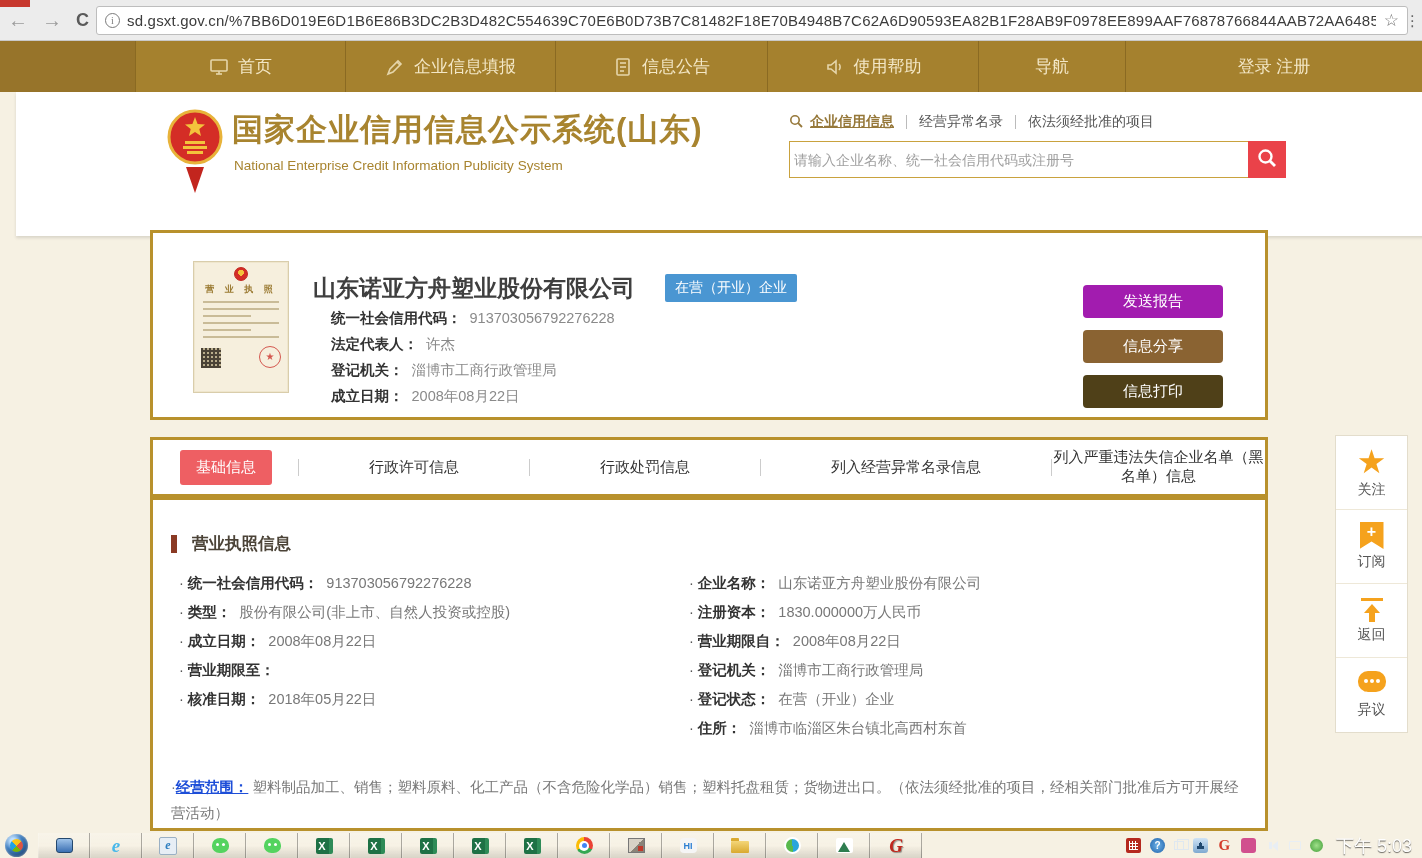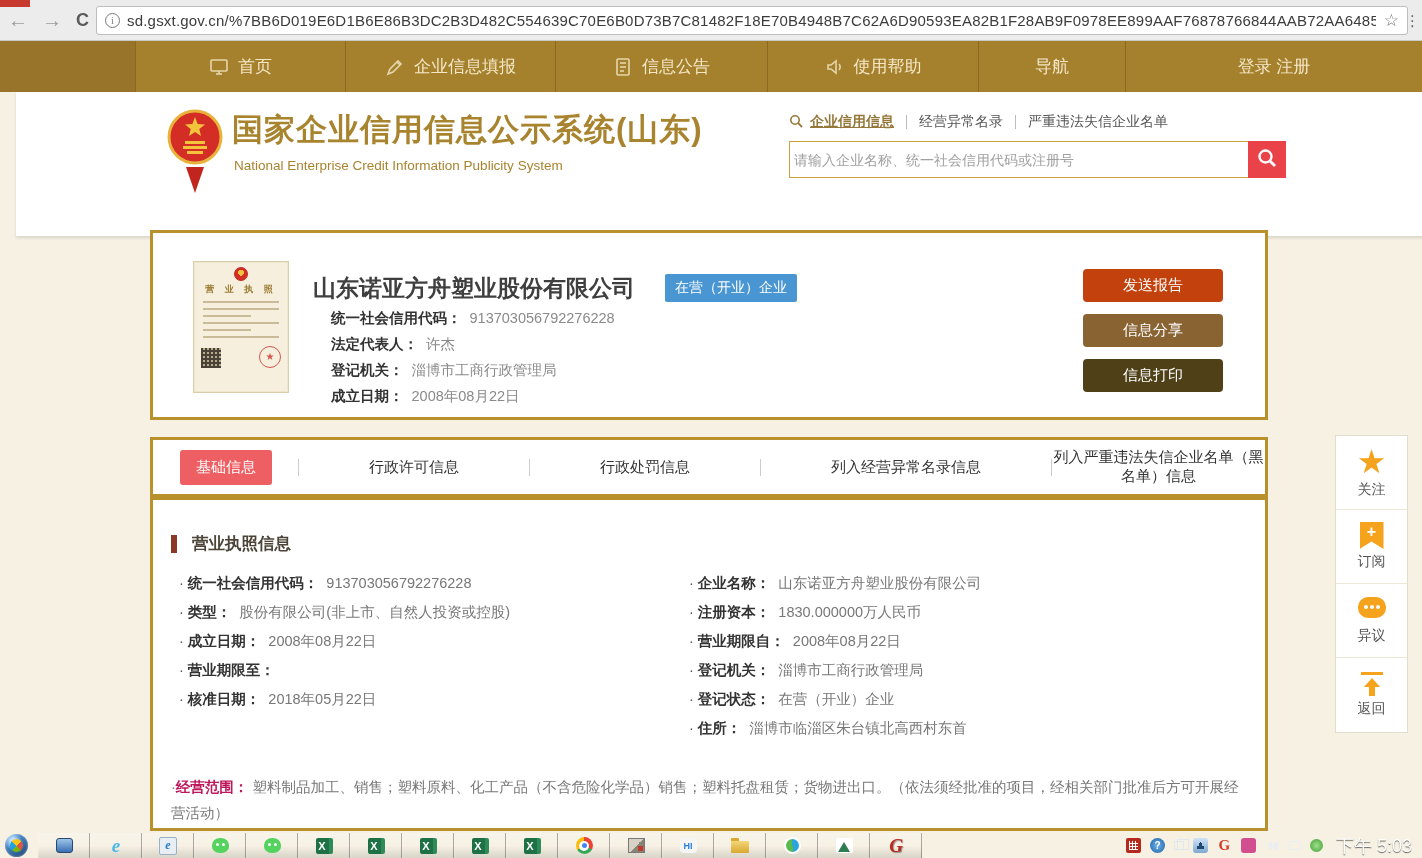--- a/index.html
+++ b/index.html
@@ -61,21 +61,21 @@
       repeating-linear-gradient(90deg,#4a4236 0 2px,#b9ad8c 2px 4px); }
   .lic-seal { width:22px; height:22px; border:1.5px solid #d4584f; border-radius:50%; color:#d4584f; font-size:10px; text-align:center; line-height:20px; }
   .co-name { position:absolute; left:160px; top:40px; font-size:23px; font-weight:bold; color:#3f3f3f; }
   .co-badge { position:absolute; left:512px; top:41px; background:#4a96d2; color:#fff; font-size:14px; padding:5px 10px; border-radius:2px; }
   .co-fields { position:absolute; left:178px; top:72px; }
   .co-row { height:26px; line-height:26px; font-size:14.5px; }
   .co-row b { color:#333; }
   .co-row span { color:#8a8a8a; margin-left:8px; }
   .co-actions { position:absolute; right:42px; top:36px; display:flex; flex-direction:column; gap:12px; }
   .co-actions button { width:140px; height:33px; border:none; border-radius:4px; color:#fff; font-size:15px; cursor:pointer; font-family:inherit; }
-  .act-0 { background:#c2410c; }
+  .act-0 { background:#a21caf;margin-top:16px; }
   .act-1 { background:#8a6332; }
   .act-2 { background:#4f4018; }
 
   
   .tabstrip { display:flex; align-items:center; height:100%; padding-left:27px;border-radius:7px; }
   .tab-active { background:#ee5f63; color:#fff; font-size:15px; padding:8px 16px; border-radius:3px; cursor:pointer; }
   .tab { color:#333; font-size:15px; cursor:pointer; text-align:center; }
   .t1{width:230px}.t2{width:230px}.t3{width:290px}.t4{flex:1}
   .tdiv { width:1px; height:17px; background:#ccc; }
   .tdiv.first { margin-left:26px; }
@@ -84,21 +84,21 @@
   .sec-head { display:flex; align-items:center; margin:33px 0 14px 18px;gap:8px; }
   .sec-bar { width:6px; height:18px; background:#8a3a24; margin-right:7px; }
   .sec-title { font-size:16.5px; font-weight:bold; color:#4b4337; }
   .drows { padding:0 20px 0 18px; }
   .dgrid { display:grid; grid-template-columns: 510px 1fr; }
   .drow { height:29px; line-height:29px; font-size:14.5px; white-space:nowrap; }
   .drow .dot { color:#555; margin-right:4px; }
   .drow b { color:#333; }
   .drow span { color:#777; margin-left:8px; }
   .dscope { font-size:14.5px; line-height:26px; margin-top:2px; color:#777; }
-  .dscope b { color:#be185d; }
+  .dscope b { color:#1d4ed8;text-decoration:underline; }
 
   
   .fside { position:absolute; left:1335px; top:435px; width:73px; background:#fff; border:1px solid #e3ddcc; }
   .fitem { height:74px; border-bottom:1px solid #eee8d8; display:flex; flex-direction:column; align-items:center; justify-content:center; gap:4px; cursor:pointer; }
   .fitem:last-child { border-bottom:none; }
   .flabel { font-size:14px; color:#555; }
   .ic-star { color:#f5a21d; font-size:33px; line-height:30px; }
   .ic-book { width:24px; height:27px; background:#f5a21d; clip-path:polygon(0 0,100% 0,100% 100%,50% 72%,0 100%); color:#fff; font-size:16px; font-weight:bold; text-align:center; line-height:20px; }
   .ic-chat { position:relative; width:28px; height:21px; background:#f5a21d; border-radius:10px; margin-bottom:5px; }
   .ic-chat::before { content:""; position:absolute; left:6px; top:8px; width:4px; height:4px; border-radius:2px; background:#fff; box-shadow:6px 0 0 #fff, 12px 0 0 #fff; }
@@ -245,21 +245,21 @@
       <span class="mag">
         <svg width="14" height="14" viewBox="0 0 14 14">
             <circle cx="6" cy="6" r="4.2" fill="none" stroke="#96783a" stroke-width="1.6"></circle>
             <line x1="9.2" y1="9.2" x2="13" y2="13" stroke="#96783a" stroke-width="1.8"></line>
           </svg>
       </span>
       <span class="stab-active">企业信用信息</span>
       <span class="sep"></span>
       <span class="stab">经营异常名录</span>
       <span class="sep"></span>
-      <span class="stab">严重违法失信企业名单</span>
+      <span class="stab">依法须经批准的项目</span>
     </div>
     <div class="sbox">
       <input type="text" placeholder="请输入企业名称、统一社会信用代码或注册号" style="">
       <button class="sbtn">
         <span>
           <svg width="20" height="20" viewBox="0 0 20 20">
               <circle cx="8.5" cy="8.5" r="6" fill="none" stroke="#fff" stroke-width="2.4"></circle>
               <line x1="13" y1="13" x2="18" y2="18" stroke="#fff" stroke-width="2.8"></line>
             </svg>
         </span>
@@ -360,30 +360,30 @@
 <div class="fside">
   <div class="fitem">
     <span class="ic-star">★</span>
     <span class="flabel">关注</span>
   </div>
   <div class="fitem">
     <span class="ic-book">+</span>
     <span class="flabel">订阅</span>
   </div>
   <div class="fitem">
-    <span class="ic-chat"></span>
-    <span class="flabel">异议</span>
-  </div>
-  <div class="fitem">
     <span class="ic-return">
         <span class="bar"></span>
         <span class="head"></span>
         <span class="stem"></span>
       </span>
     <span class="flabel">返回</span>
+  </div>
+  <div class="fitem">
+    <span class="ic-chat"></span>
+    <span class="flabel">异议</span>
   </div>
 </div>
 
 <div class="taskbar">
   <div class="orb"></div>
   <div class="tapp">
       <span class="ti ti-bluewin"></span>
     </div>
   <div class="tapp">
       <span class="ti ti-ie">e</span>

